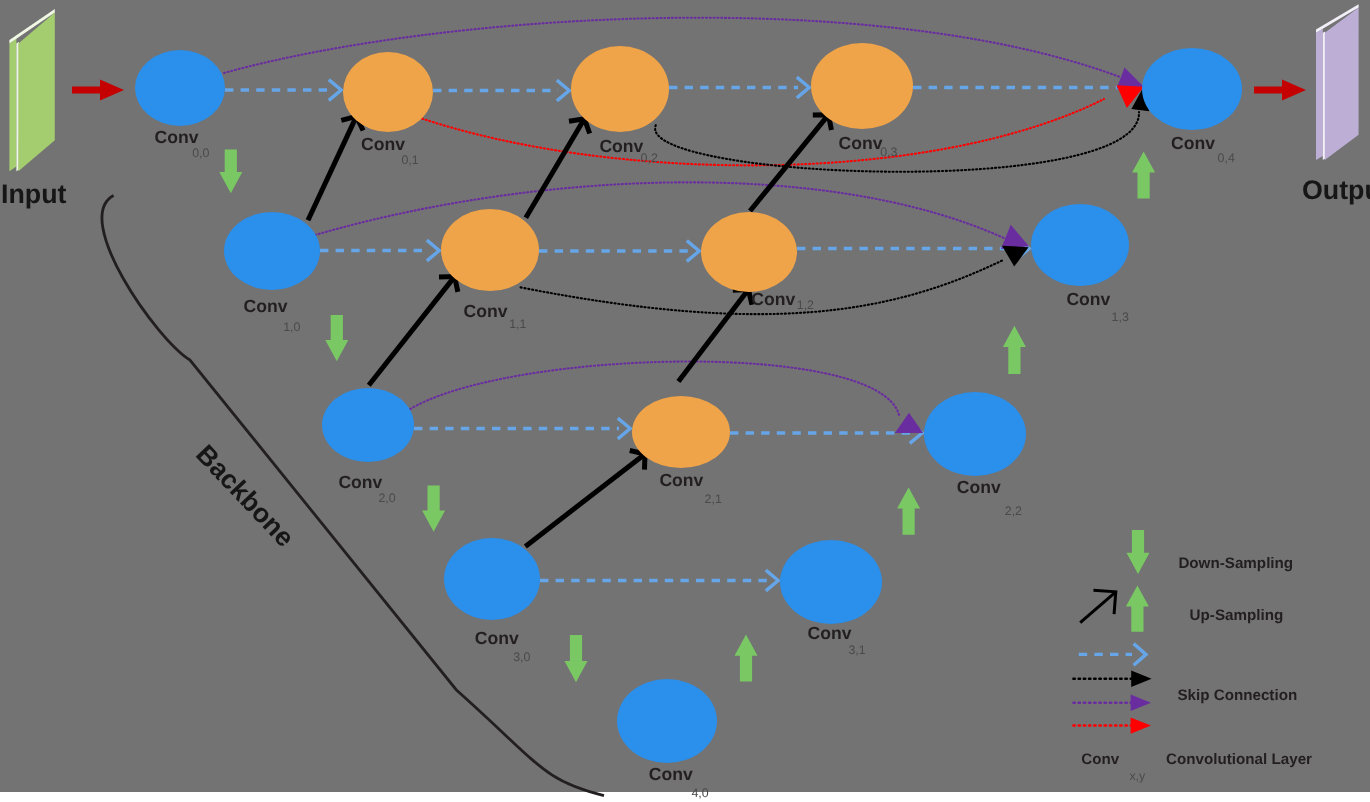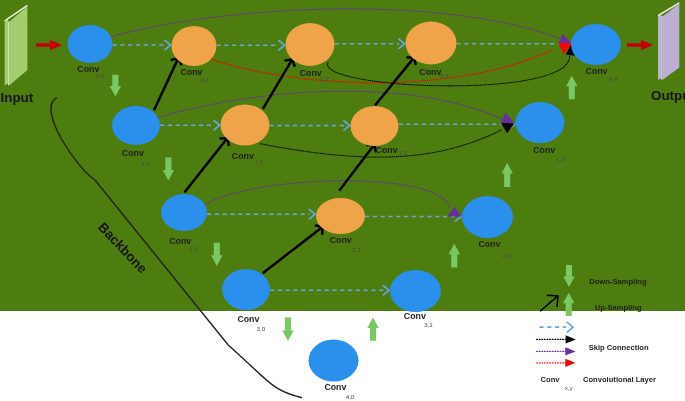--- a/index.html
+++ b/index.html
@@ -1,17 +1,17 @@
 <!DOCTYPE html>
 <html><head>
 <meta charset="utf-8">
 <style>
   html,body{margin:0;padding:0;background:#ffffff;}
   body{width:685px;height:401px;overflow:hidden;font-family:"Liberation Sans",sans-serif;}
-  #stage{position:relative;width:685px;height:311px;background:#4d7c0f;}
+  #stage{position:relative;width:685px;height:396px;background:#737373;}
   #scene{position:absolute;left:0;top:0;}
   .nlabel{font-family:"Liberation Sans",sans-serif;font-weight:bold;font-size:8.8px;fill:#231f20;}
   .nsub{font-family:"Liberation Sans",sans-serif;font-weight:normal;font-size:6.2px;fill:#4a4a4a;}
   .bigtext{font-family:"Liberation Sans",sans-serif;font-weight:bold;font-size:13.4px;fill:#161616;}
   .legtext{font-family:"Liberation Sans",sans-serif;font-weight:bold;font-size:7.6px;fill:#231f20;}
 </style>
 </head>
 <body>
 
 <div id="stage">

